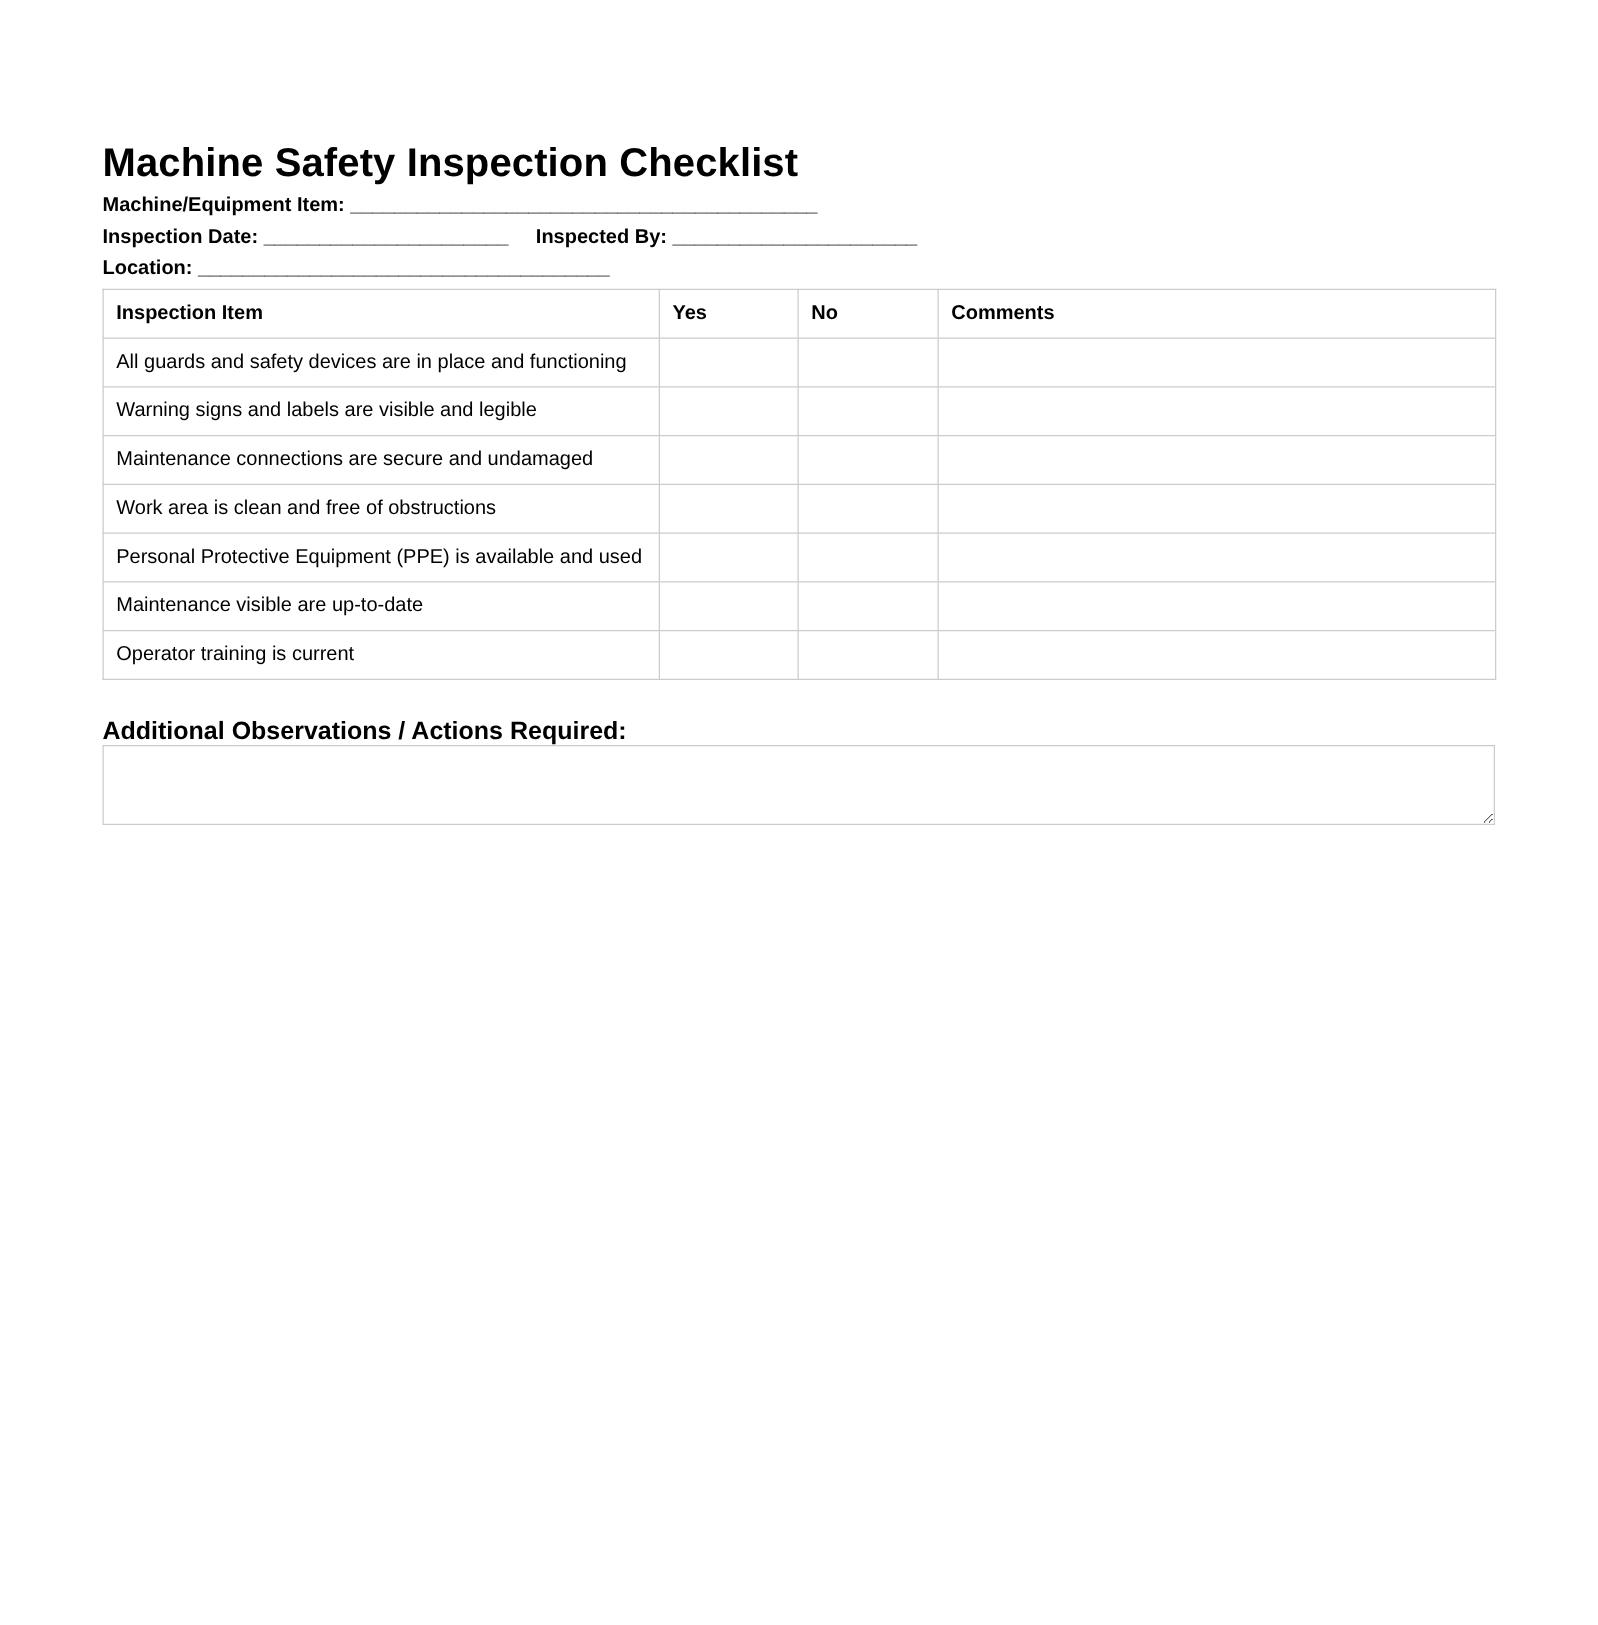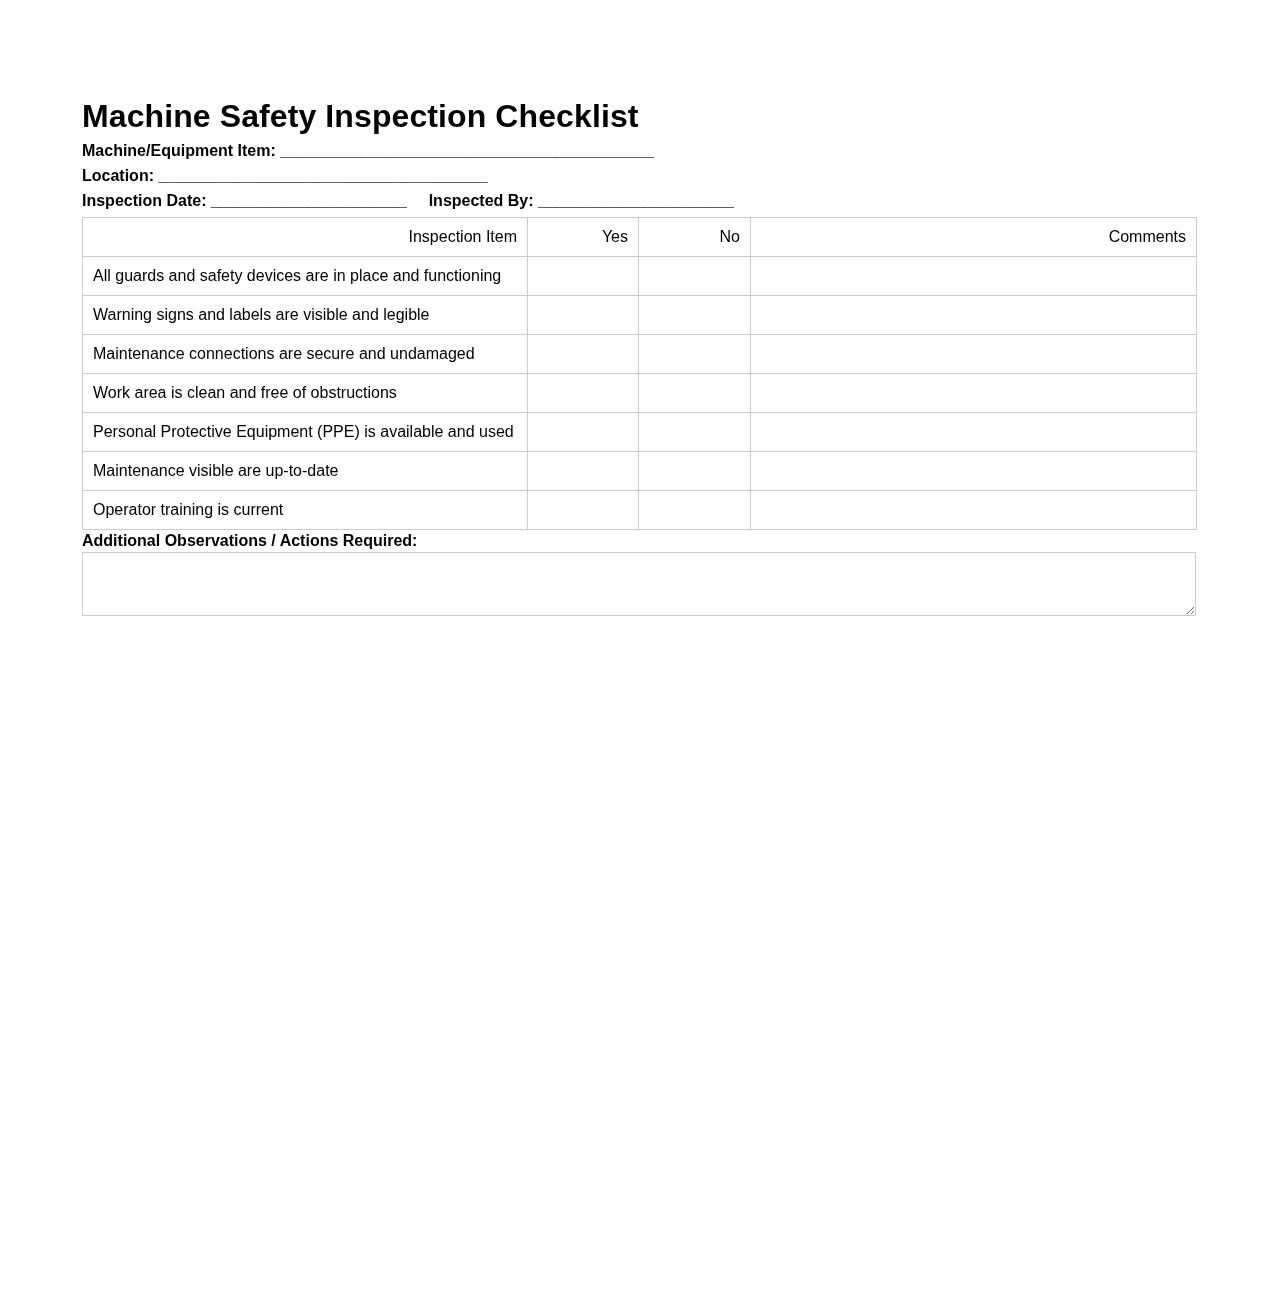--- a/index.html
+++ b/index.html
@@ -2,52 +2,52 @@
 <html><head>
 <meta charset="utf-8">
 <style>
   html, body { margin: 0; padding: 0; background: #ffffff; }
   body {
     width: 1278px; height: 1300px;
     font-family: "Liberation Sans", sans-serif;
     color: #000;
     position: relative;
   }
-  .page { position: absolute; left: 82px; top: 94px; width: 1114px; }
+  .page { position: absolute; left: 82px; top: 108px; width: 1114px; }
   h1 {
     margin: 0; font-size: 32px; font-weight: bold; line-height: 44px;
     letter-spacing: 0.1px;
   }
   .field-line { font-size: 16px; font-weight: bold; line-height: 25px; white-space: pre; }
   .field-line .gap { display: inline-block; width: 22px; }
   table {
     border-collapse: collapse; width: 1114px; margin-top: 4px;
     font-size: 16px; table-layout: fixed;
   }
   th, td {
     border: 1px solid #cccccc; height: 38px; padding: 0 10px;
     text-align: left; vertical-align: middle;
   }
-  th { font-weight: normal; text-align: right; }
+  th { font-weight: bold; }
   col.c1 { width: 445px; } col.c2 { width: 111px; } col.c3 { width: 112px; } col.c4 { width: 446px; }
-  .obs-label { font-size: 16px; font-weight: bold; line-height: 22px; }
+  .obs-label { font-size: 20px; font-weight: bold; margin-top: 30px; line-height: 22px; }
   textarea {
     display: block; box-sizing: border-box; width: 1114px; height: 64px;
     border: 1px solid #cccccc; margin: 0; padding: 6px; resize: both;
     font-family: "Liberation Sans", sans-serif; font-size: 16px;
   }
 </style>
 </head>
 <body>
 
 <div class="page">
   <h1>Machine Safety Inspection Checklist</h1>
   <div class="field-line">Machine/Equipment Item: __________________________________________</div>
+  <div class="field-line"><span>Inspection Date: ______________________</span><span class="gap"></span><span>Inspected By: ______________________</span></div>
   <div class="field-line">Location: _____________________________________</div>
-  <div class="field-line"><span>Inspection Date: ______________________</span><span class="gap"></span><span>Inspected By: ______________________</span></div>
 
   <table>
     <colgroup>
         <col class="c1">
         <col class="c2">
         <col class="c3">
         <col class="c4">
       </colgroup>
     <thead>
       <tr>

